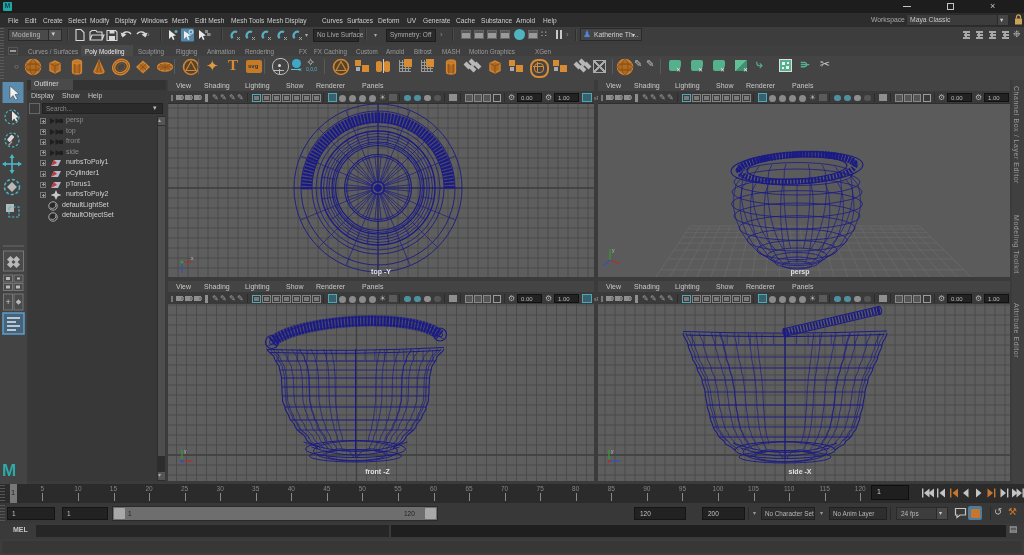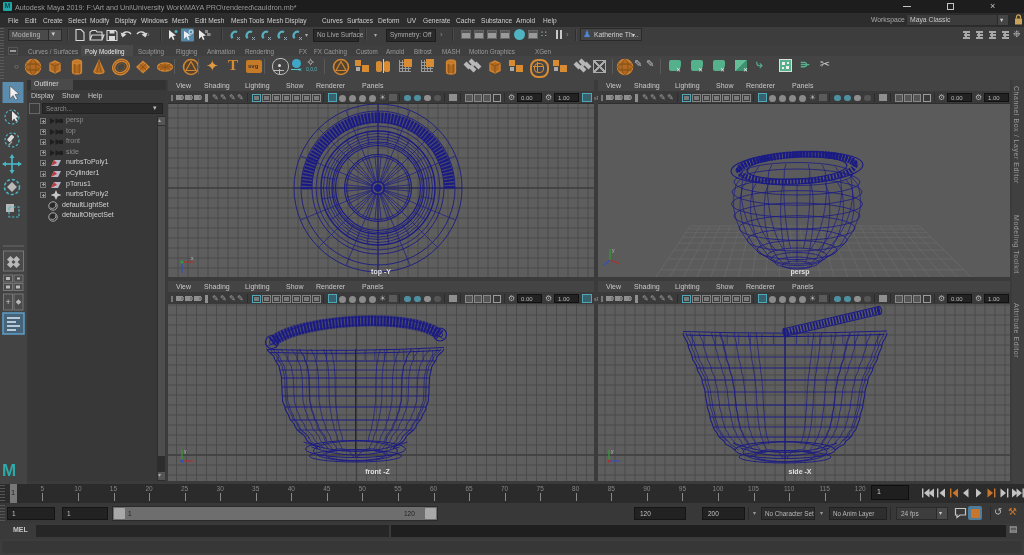--- a/index.html
+++ b/index.html
@@ -1,17 +1,16 @@
 <!DOCTYPE html>
 <html><head><meta charset="utf-8"><style>html,body{margin:0;padding:0;background:#3b3b3b;}*{font-family:"Liberation Sans",sans-serif;box-sizing:content-box;}#root{position:relative;width:1024px;height:555px;overflow:hidden;background:#3b3b3b;}</style></head><body>
 <div id="root">
     <div style="position:absolute;left:0px;top:0px;width:1024px;height:13px;background:#1d1d1d;"></div>
 <div style="position:absolute;left:3px;top:2px;width:9px;height:9px;background:#21a5a5;border-radius:1px;"></div>
 <div style="position:absolute;left:4.5px;top:2.2px;font-size:7px;color:#0e4a52;white-space:nowrap;font-weight:bold;">M</div>
-<div style="position:absolute;left:15px;top:2.5px;font-size:7.2px;color:#9b9b9b;white-space:nowrap;">Autodesk Maya 2019: F:\Art and Uni\University Work\MAYA PRO\rendered\cauldron.mb*</div>
 <div style="position:absolute;left:903px;top:6px;width:8px;height:1px;background:#c4c4c4;"></div>
 <div style="position:absolute;left:947px;top:3px;width:7px;height:7px;background:transparent;border:1px solid #c4c4c4;box-sizing:border-box;"></div>
 <div style="position:absolute;left:990px;top:1px;font-size:9px;color:#c4c4c4;white-space:nowrap;">×</div>
 <div style="position:absolute;left:0px;top:13px;width:1024px;height:14px;background:#2d2d2d;"></div>
 <div style="position:absolute;left:8px;top:16.5px;font-size:6.6px;color:#cdcdcd;white-space:nowrap;">File</div>
 <div style="position:absolute;left:25px;top:16.5px;font-size:6.6px;color:#cdcdcd;white-space:nowrap;">Edit</div>
 <div style="position:absolute;left:43px;top:16.5px;font-size:6.6px;color:#cdcdcd;white-space:nowrap;">Create</div>
 <div style="position:absolute;left:68px;top:16.5px;font-size:6.6px;color:#cdcdcd;white-space:nowrap;">Select</div>
 <div style="position:absolute;left:90px;top:16.5px;font-size:6.6px;color:#cdcdcd;white-space:nowrap;">Modify</div>
 <div style="position:absolute;left:115px;top:16.5px;font-size:6.6px;color:#cdcdcd;white-space:nowrap;">Display</div>

